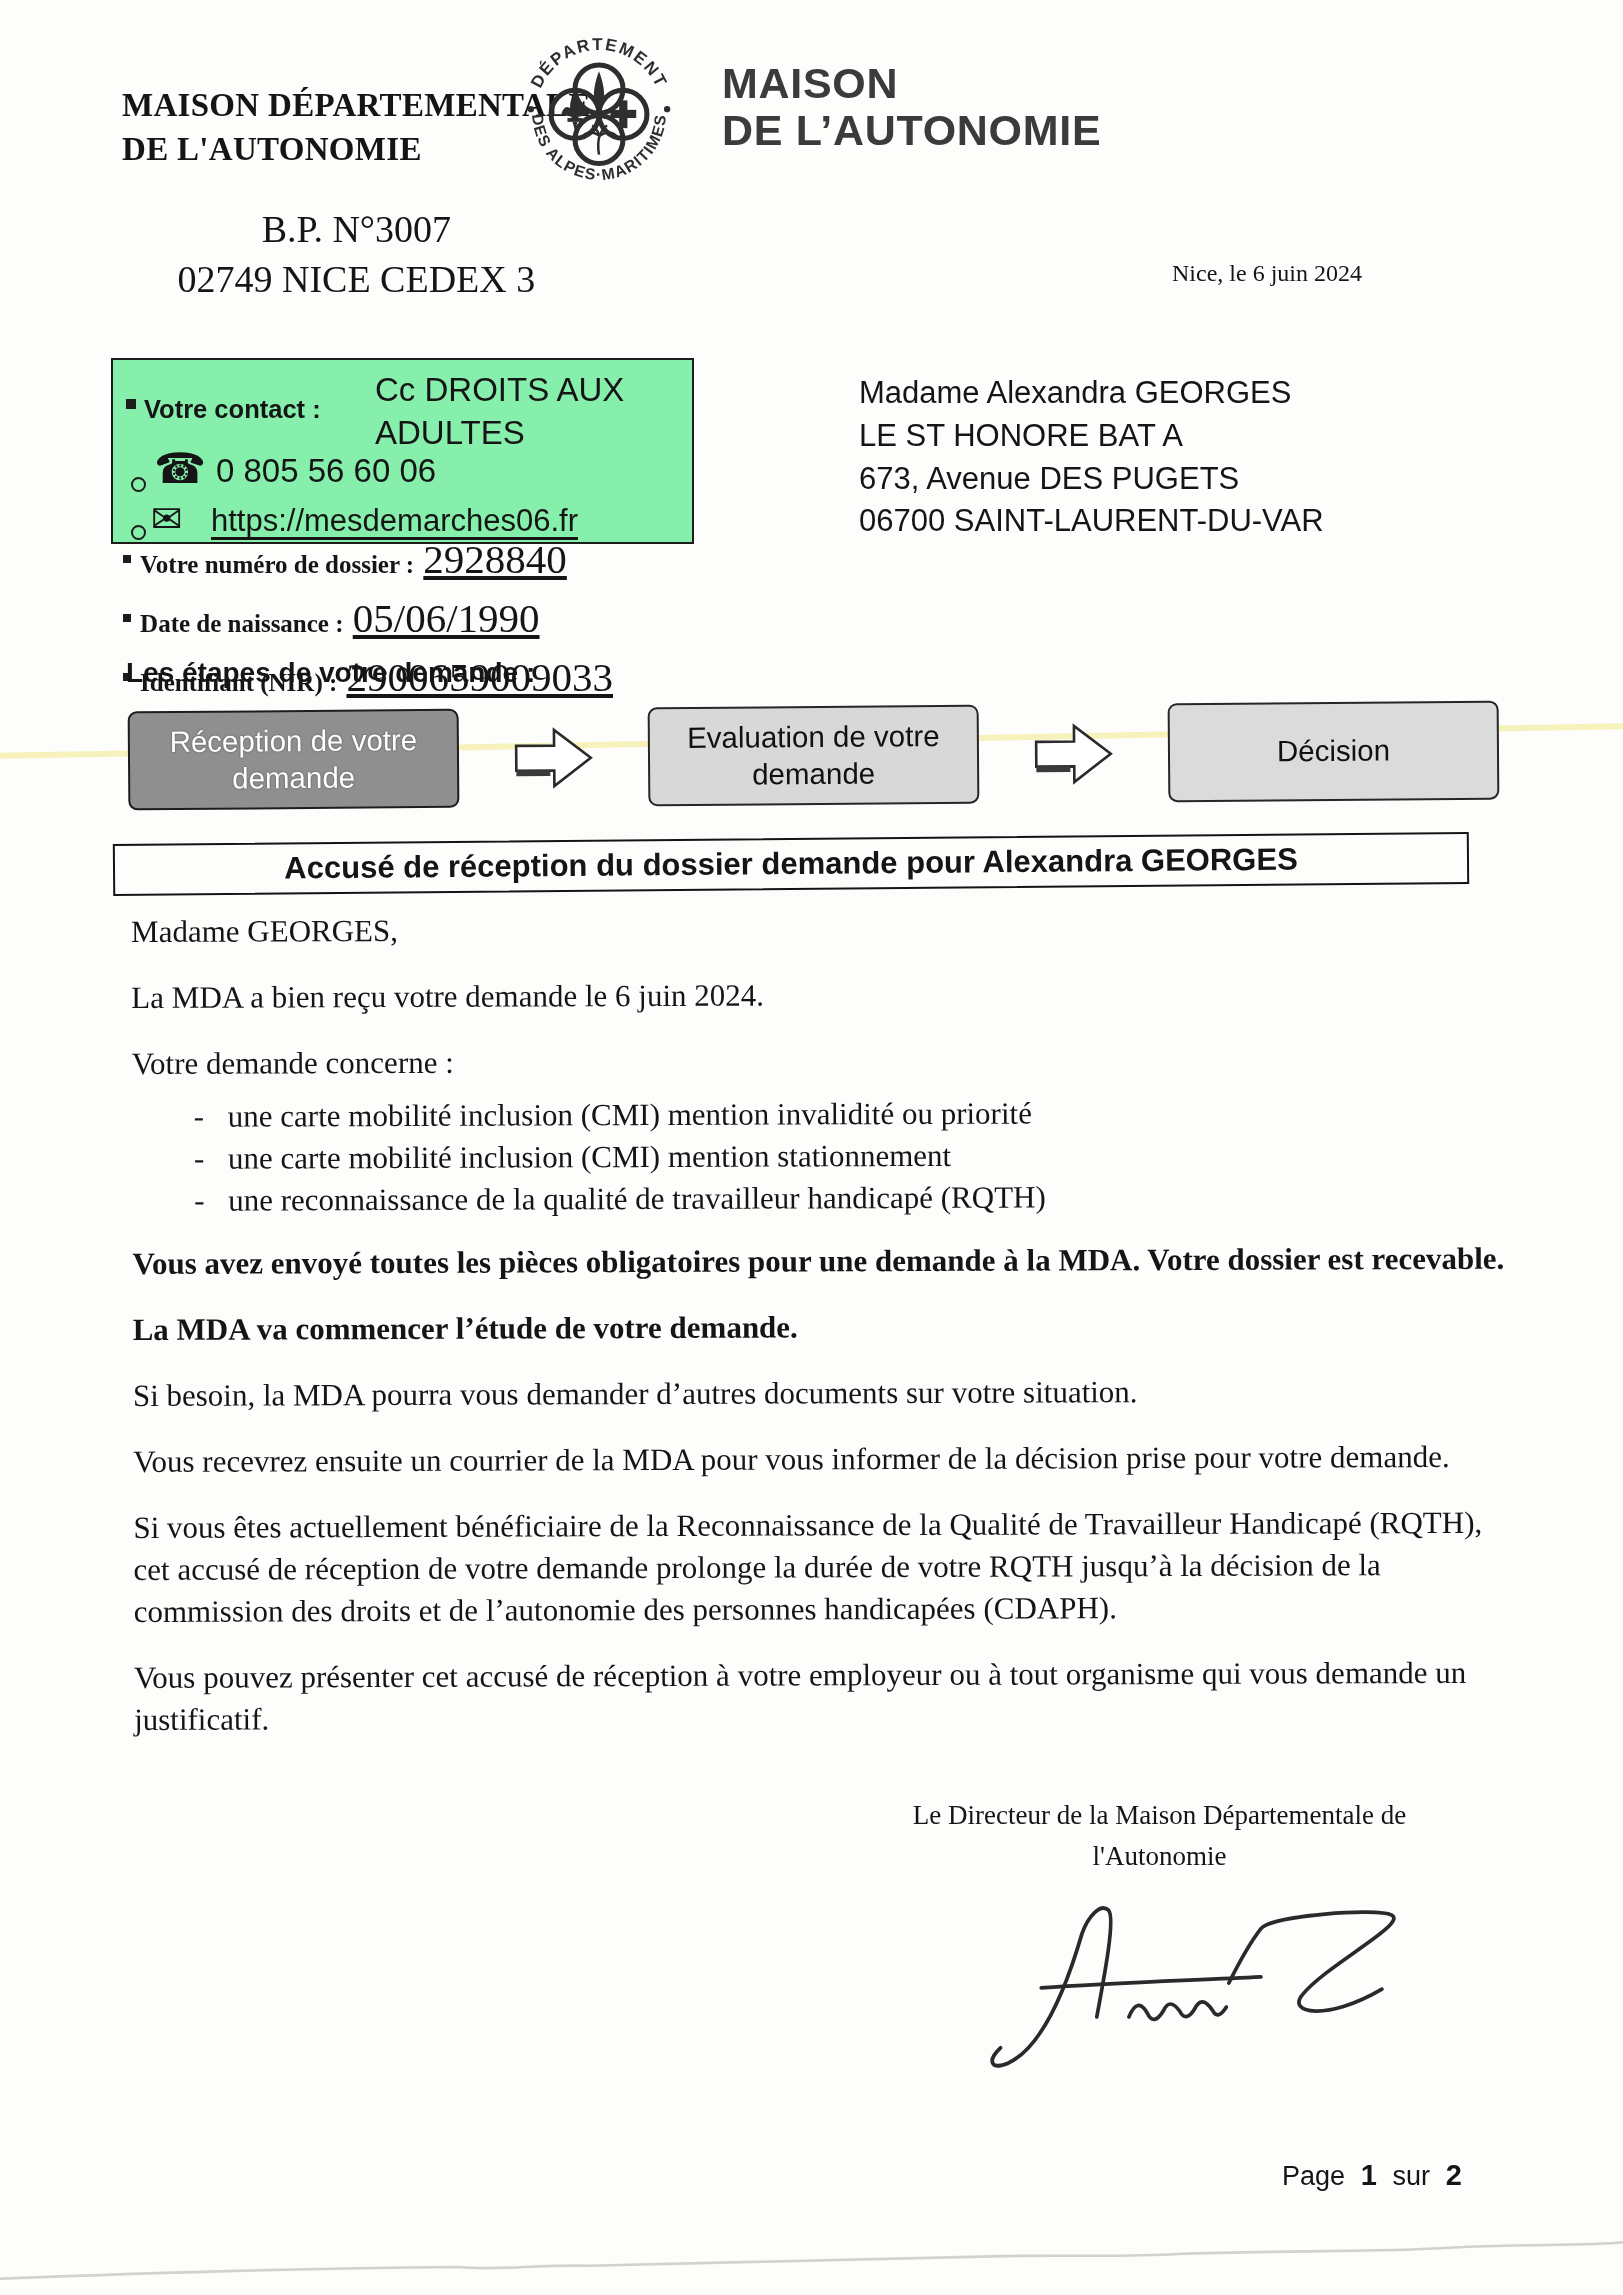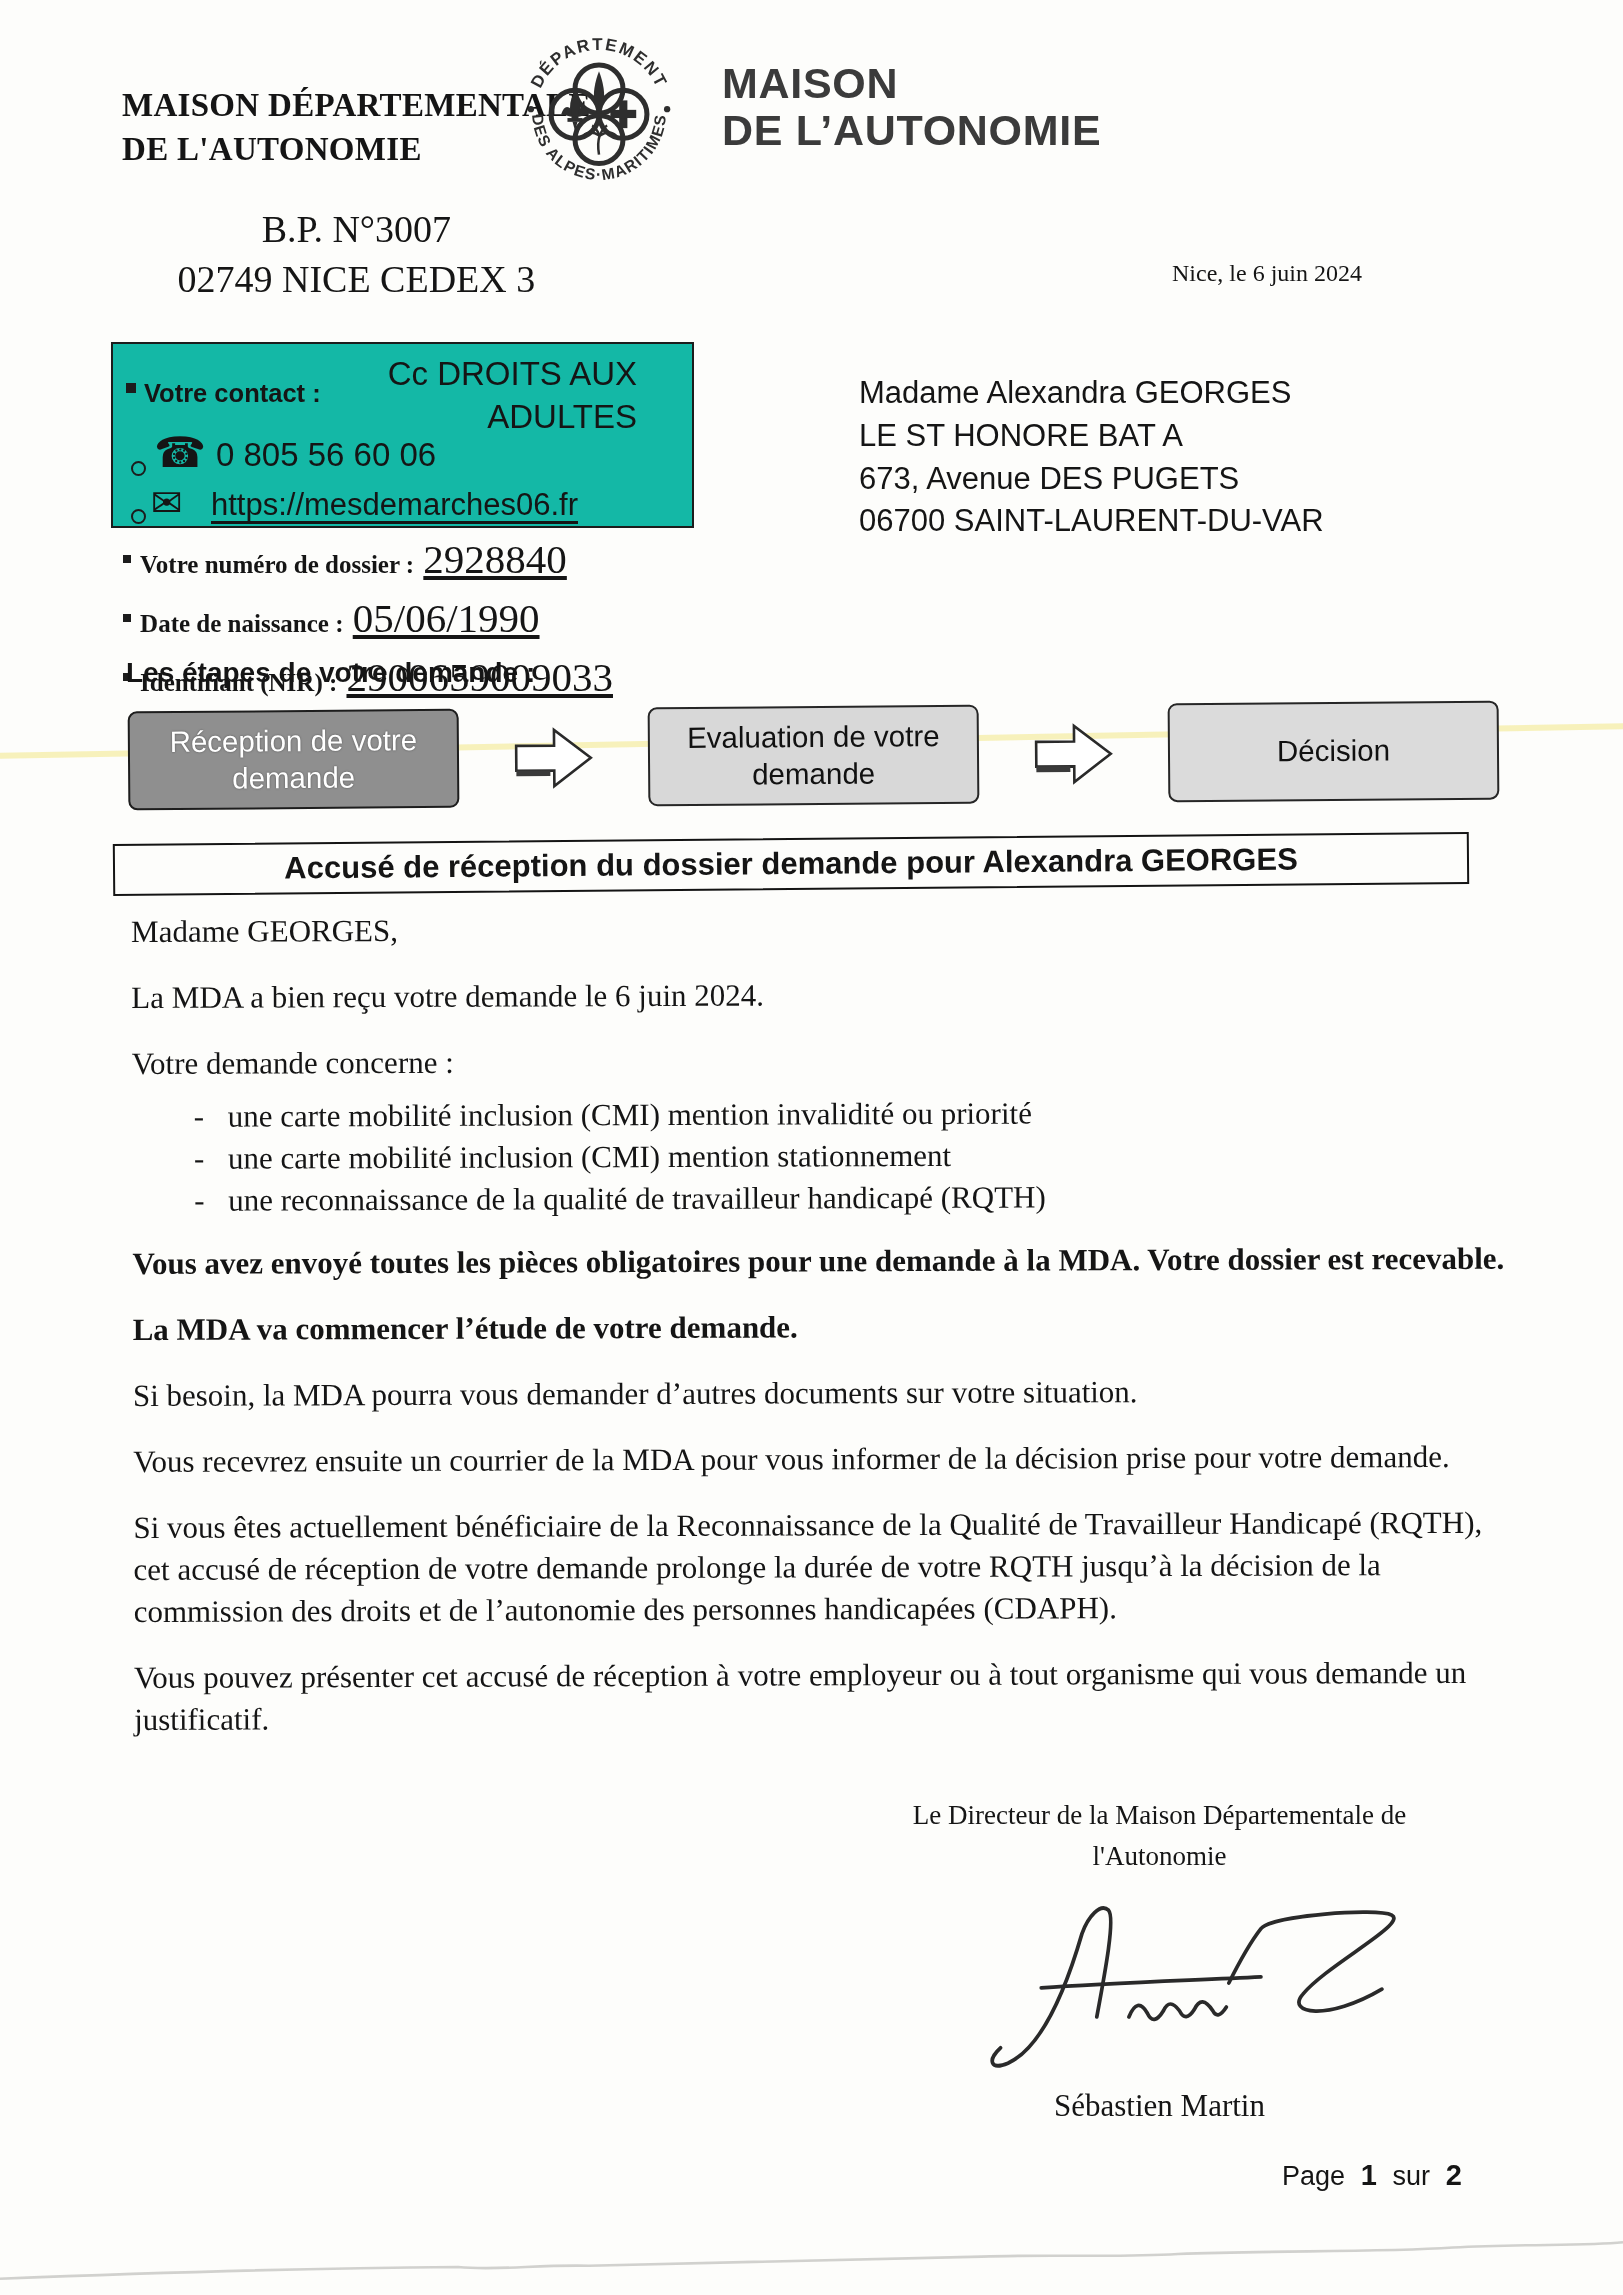--- a/index.html
+++ b/index.html
@@ -10,22 +10,22 @@
   }
   
   .sender{position:absolute;left:122px;top:84px;}
   .sender .org{font-weight:bold;font-size:33px;line-height:1.32;letter-spacing:0.3px;}
   .sender .addr{margin-top:33px;font-size:38px;line-height:1.32;text-align:center;}
   .seal{position:absolute;left:517px;top:31px;width:164px;height:164px;}
   .brand{position:absolute;left:722px;top:60px;font-family:"Liberation Sans",sans-serif;
          font-weight:700;font-size:43px;line-height:1.1;color:#3b3b3b;letter-spacing:0.7px;}
   .dateline{position:absolute;left:1172px;top:260px;font-size:24px;}
   
-  .contactbox{position:absolute;left:111px;top:342px;width:579px;height:182px;
-              border:2.6px solid #1c1c1c;background:#14b8a6;text-align:right;}
+  .contactbox{position:absolute;left:111px;top:358px;width:579px;height:182px;
+              border:2.6px solid #1c1c1c;background:#86efac;}
   .sqbullet{width:9.8px;height:9.8px;background:#1c1c1c;display:inline-block;}
   .cb-bullet{position:absolute;left:13px;top:39px;}
   .cb-label{position:absolute;left:31px;top:35px;font-family:"Liberation Sans",sans-serif;
             font-weight:700;font-size:25.5px;}
   .cb-cc{position:absolute;left:262px;top:9.2px;width:262px;font-family:"Liberation Sans",sans-serif;
          font-size:33px;line-height:1.3;}
   .ocircle{width:11px;height:11px;border:2px solid #1c1c1c;border-radius:50%;display:inline-block;}
   .cb-row1{position:absolute;left:18.3px;top:117px;}
   .cb-row2{position:absolute;left:18.3px;top:165px;}
   .phoneglyph{position:absolute;left:41px;top:84px;font-size:42px;font-family:"DejaVu Sans",sans-serif;}
@@ -229,21 +229,20 @@
     <div>l'Autonomie</div>
   </div>
   <svg class="sigimg" width="432" height="196" viewBox="0 0 700 300">
     <g stroke="#2a2a2a" stroke-width="6" fill="none" stroke-linecap="round">
       <path d="M30,255 C8,275 14,292 42,280 C90,258 130,180 162,70 C172,42 192,20 205,32 C216,44 200,130 186,205"></path>
       <path d="M96,158 C200,150 330,146 452,140"></path>
       <path d="M238,205 q14,-34 30,-6 q10,22 26,-4 q10,-22 26,0 q10,20 24,-2 q12,-26 30,2 q8,16 22,-6"></path>
       <path d="M400,150 q30,-60 52,-88 C470,40 640,28 664,40 C690,54 560,120 520,168 C492,200 560,212 648,160"></path>
     </g>
   </svg>
-  <div class="signer">Sébastien Martin</div>
 
   <div class="pagefoot">
     <span>Page</span>
     <span class="num">1</span>
     <span>sur</span>
     <span class="num">2</span>
   </div>
 
   <svg class="tornedge" viewBox="0 0 2480 103" preserveAspectRatio="none">
     <path d="M0,78 C200,70 420,62 700,60 C760,66 820,56 900,58 C1100,52 1300,48 1500,44 C1620,40 1700,46 1800,40 C1950,34 2100,38 2220,30 C2330,24 2420,28 2480,22" fill="none" stroke="#c9c9c5" stroke-width="4" opacity="0.85"></path>

